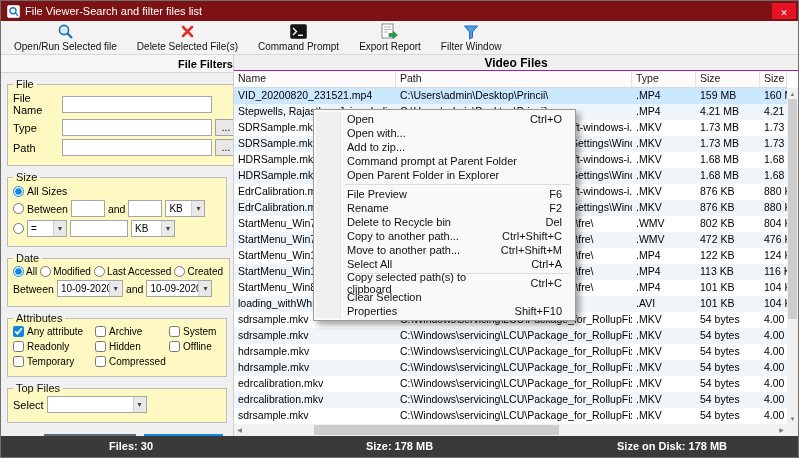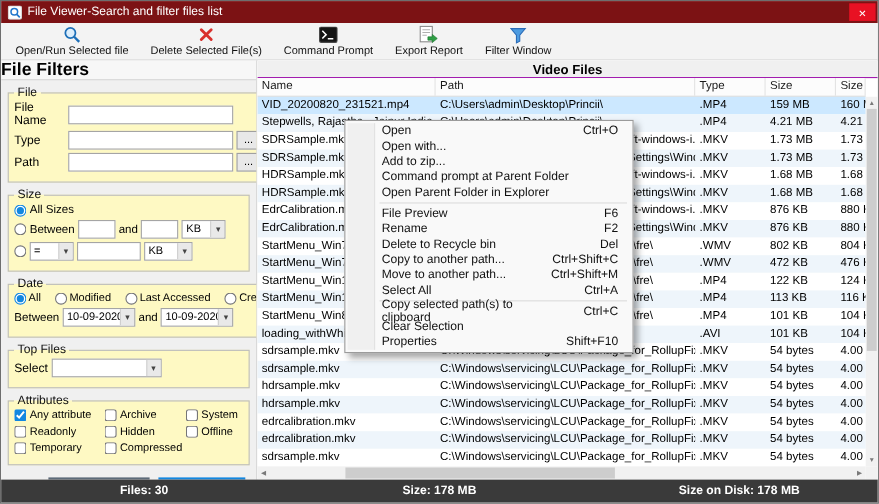--- a/index.html
+++ b/index.html
@@ -13,39 +13,39 @@
   .close-btn { margin-left:auto; margin-right:2px; width:24px; height:16px; background:#e81123; color:#fff; display:flex; align-items:center; justify-content:center; cursor:default; }
   .close-glyph::before { content:"\2715"; font-size:9px; color:#fff; }
 
   
   .toolbar { position:absolute; top:20px; left:0; right:0; height:34px; background:#f3f3f3; border-bottom:1px solid #d8d8d8; display:flex; align-items:stretch; padding:1px 4px; gap:2px; }
   .tool-btn { display:flex; flex-direction:column; align-items:center; justify-content:center; gap:1px; padding:1px 9px; font-size:10px; color:#111; background:transparent; border:none; }
   .tool-icon { height:17px; display:flex; align-items:center; }
 
   
   .sidebar { position:absolute; top:54px; left:0; width:233px; bottom:21px; background:#f0f0f0; border-right:1px solid #cfcfcf; overflow:hidden; }
-  .panel-title { height:18px; line-height:18px; text-align:left; font-weight:bold; font-size:16px; background:#f7f7f7; border-bottom:1px solid #d4d4d4; margin-bottom:5px; }
+  .panel-title { height:18px; line-height:18px; text-align:right; font-weight:bold; font-size:11px; background:#f7f7f7; border-bottom:1px solid #d4d4d4; margin-bottom:5px; }
   fieldset.group { border:1px solid #bcbcbc; margin:0 6px 5px; padding:2px 5px 9px; background:#fef9c3; }
   fieldset.group legend { font-size:11px; padding:0 3px; color:#111; }
   .frow { display:flex; align-items:center; gap:3px; margin-bottom:3px; }
   .flabel { width:46px; font-size:11px; flex-shrink:0; }
   .tinput { height:17px; border:1px solid #a5a5a5; background:#fff; font-size:11px; padding:0 3px; flex:1; min-width:0; font-family:"Liberation Sans",sans-serif; }
   .browse { width:22px; height:17px; flex-shrink:0; font-size:10px; line-height:1; border:1px solid #a0a0a0; background:#e8e8e8; }
   .browse-spacer { width:22px; flex-shrink:0; }
   .srow { display:flex; align-items:center; gap:3px; margin-bottom:3px; font-size:10.5px; white-space:nowrap; }
   .srow:last-child { margin-bottom:0; }
   input[type=radio], input[type=checkbox] { width:11px; height:11px; flex-shrink:0; accent-color:#1287e0; }
   .combo { display:inline-flex; align-items:center; height:17px; background:#fff; border:1px solid #a5a5a5; overflow:hidden; flex-shrink:0; }
   .combo-val { flex:1; padding-left:3px; font-size:10px; overflow:hidden; white-space:nowrap; min-height:10px; }
   .combo-arrow { width:13px; height:100%; background:#e9e9e9; border-left:1px solid #cfcfcf; display:flex; align-items:center; justify-content:center; }
   .combo-arrow::before { content:"\25BE"; font-size:8px; color:#444; }
   .w34 { width:34px; flex:none; } .w40 { width:40px; flex:none; } .w44 { width:44px; flex:none; }
   .w58 { width:58px; flex:none; } .w66 { width:66px; flex:none; } .w100 { width:100px; flex:none; }
   .date-opts { font-size:10px; gap:2px; }
-  .date-opts label { display:flex; align-items:center; gap:2px; margin-right:11px;justify-content:center; }
+  .date-opts label { display:flex; align-items:center; gap:2px; margin-right:1px;justify-content:center; }
   .attr-grid { display:grid; grid-template-columns:82px 74px 1fr; row-gap:4px; font-size:10px; }
   .chk { display:flex; align-items:center; gap:3px; white-space:nowrap; overflow:hidden; }
   .btn-row { display:flex; justify-content:flex-end; gap:8px; padding:6px 10px 18px; }
   .btn { height:22px; padding:0 12px; font-size:11px; color:#fff; border:none; cursor:default; }
   .btn.remove { background:#5d6b79; }
   .btn.apply { background:#1287e0; }
 
   
   .main { position:absolute; top:54px; left:233px; right:0; bottom:21px; background:#fff; overflow:hidden; }
   .section-title { height:16px; line-height:16px; text-align:center; font-weight:bold; font-size:12px; background:#f0f0f0; border-bottom:1px solid #a21caf; }
@@ -239,65 +239,65 @@
         </span>
         <span>and</span>
         <span class="combo w66">
           <span class="combo-val">10-09-2020</span>
           <span class="combo-arrow"></span>
         </span>
       </div>
     </fieldset>
 
     <fieldset class="group">
+      <legend>Attributes</legend>
+      <div class="attr-grid">
+        <label class="chk">
+            <input type="checkbox" checked="" style="">
+            <span>Any attribute</span>
+          </label>
+          <label class="chk">
+            <input type="checkbox" style="">
+            <span>Archive</span>
+          </label>
+          <label class="chk">
+            <input type="checkbox" style="">
+            <span>System</span>
+          </label>
+          <label class="chk">
+            <input type="checkbox" style="">
+            <span>Readonly</span>
+          </label>
+          <label class="chk">
+            <input type="checkbox" style="">
+            <span>Hidden</span>
+          </label>
+          <label class="chk">
+            <input type="checkbox" style="">
+            <span>Offline</span>
+          </label>
+          <label class="chk">
+            <input type="checkbox" style="">
+            <span>Temporary</span>
+          </label>
+          <label class="chk">
+            <input type="checkbox" style="">
+            <span>Compressed</span>
+          </label>
+      </div>
+    </fieldset>
+
+    <fieldset class="group">
       <legend>Top Files</legend>
       <div class="srow" style="margin-bottom:0; font-size:11px;">
         <span>Select</span>
         <span class="combo w100">
           <span class="combo-val"></span>
           <span class="combo-arrow"></span>
         </span>
-      </div>
-    </fieldset>
-
-    <fieldset class="group">
-      <legend>Attributes</legend>
-      <div class="attr-grid">
-        <label class="chk">
-            <input type="checkbox" checked="" style="">
-            <span>Any attribute</span>
-          </label>
-          <label class="chk">
-            <input type="checkbox" style="">
-            <span>Archive</span>
-          </label>
-          <label class="chk">
-            <input type="checkbox" style="">
-            <span>System</span>
-          </label>
-          <label class="chk">
-            <input type="checkbox" style="">
-            <span>Readonly</span>
-          </label>
-          <label class="chk">
-            <input type="checkbox" style="">
-            <span>Hidden</span>
-          </label>
-          <label class="chk">
-            <input type="checkbox" style="">
-            <span>Offline</span>
-          </label>
-          <label class="chk">
-            <input type="checkbox" style="">
-            <span>Temporary</span>
-          </label>
-          <label class="chk">
-            <input type="checkbox" style="">
-            <span>Compressed</span>
-          </label>
       </div>
     </fieldset>
 
     <div class="btn-row">
       <button class="btn remove">Remove Filter</button>
       <button class="btn apply">Apply Filter</button>
     </div>
   </div>
 
   <div class="main">

